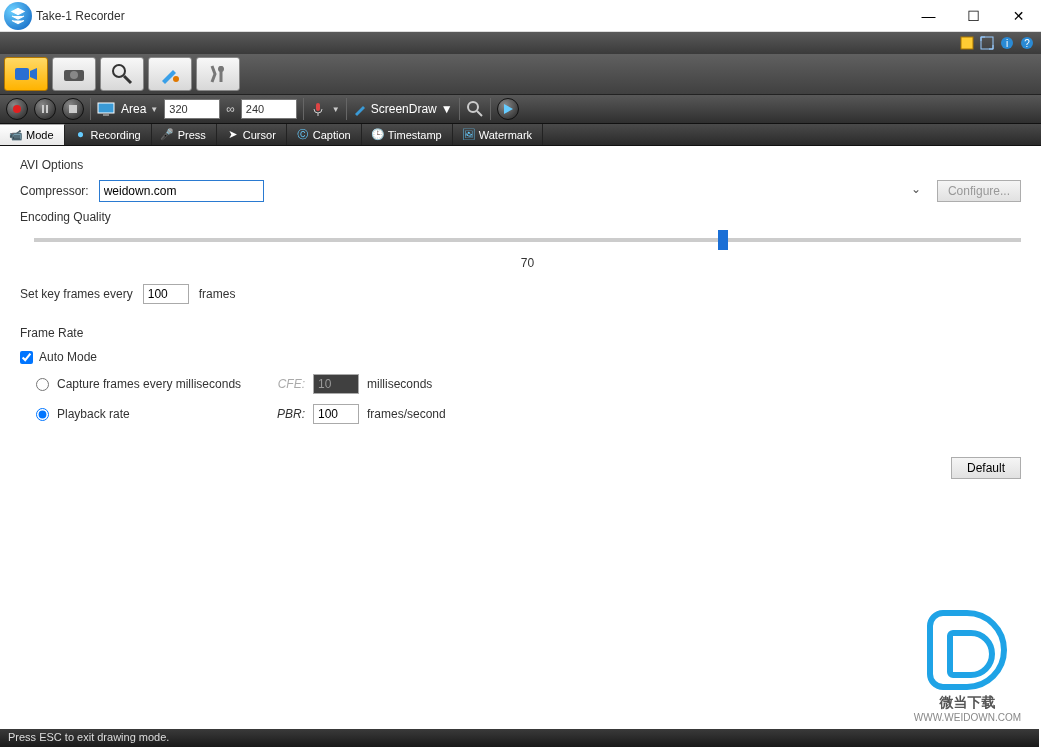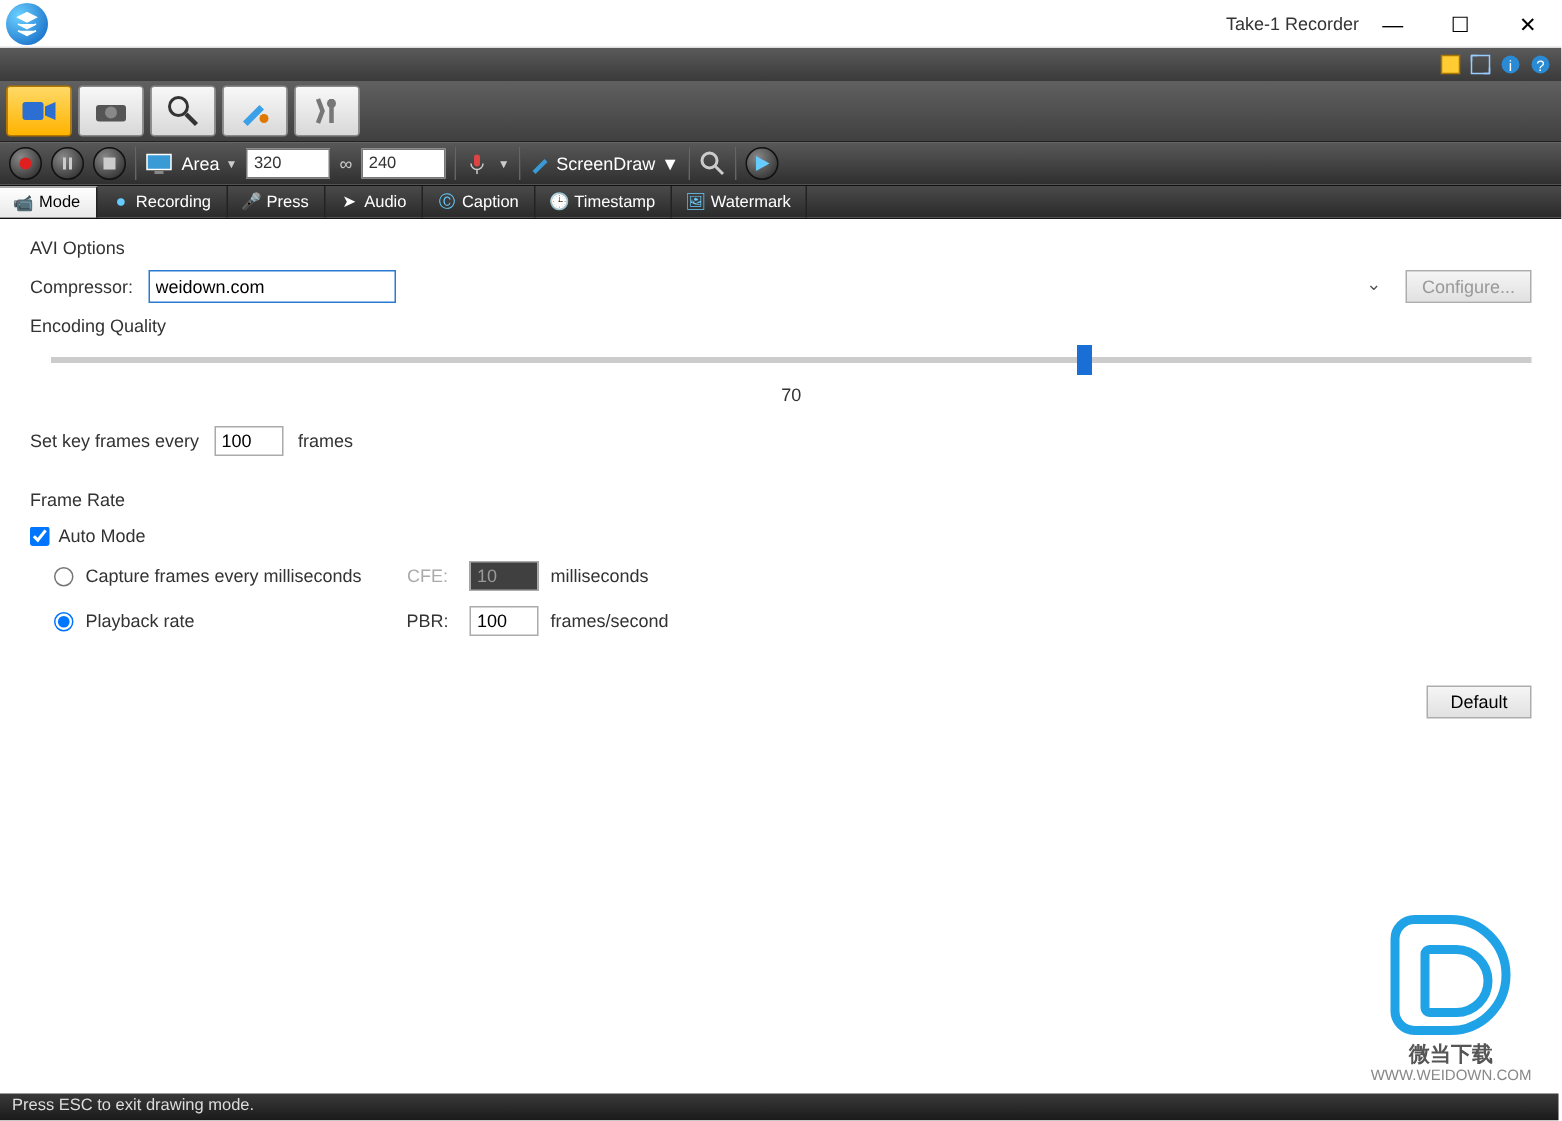--- a/index.html
+++ b/index.html
@@ -2,21 +2,21 @@
 <html><head>
 <meta charset="utf-8">
 <style>
 * { box-sizing: border-box; margin: 0; padding: 0; font-family: "Segoe UI", Tahoma, sans-serif; }
 body { background: #fff; width: 1041px; height: 747px; overflow: hidden; position: relative; }
 
 
 .titlebar { height: 32px; background: #fff; display: flex; align-items: center; border-bottom: 1px solid #ddd; }
 .app-icon { width: 28px; height: 28px; margin: 2px 4px; border-radius: 50%; background: radial-gradient(circle at 30% 30%, #6bd0ff, #0a5fbf); display: flex; align-items: center; justify-content: center; }
 .app-icon svg { width: 18px; height: 18px; }
-.title-text { flex: 1; text-align: right; font-size: 12px; color: #333; }
+.title-text { flex: 1; text-align: left; font-size: 12px; color: #333; }
 .win-controls { display: flex; }
 .win-btn { width: 45px; height: 30px; display: flex; align-items: center; justify-content: center; font-size: 14px; cursor: pointer; }
 
 
 .darkbar { height: 22px; background: linear-gradient(#5a5a5a, #3a3a3a); display: flex; justify-content: flex-end; align-items: center; padding-right: 6px; gap: 4px; }
 .darkbar .sm-icon { width: 16px; height: 16px; cursor: pointer; display:flex; align-items:center; justify-content:center; }
 
 
 .toolrow { height: 40px; background: linear-gradient(#606060, #404040); display: flex; align-items: center; padding: 2px 4px; }
 .bigbtn { width: 44px; height: 34px; margin-right: 4px; border: 1px solid #888; border-radius: 3px; background: linear-gradient(#f8f8f8, #d8d8d8); display: flex; align-items: center; justify-content: center; cursor: pointer; }
@@ -53,21 +53,21 @@
 .slider-row { display:flex; align-items:center; gap:14px; margin:14px 0 14px 14px;flex-direction:column; }
 .slider { width:280px; }
 input[type=range]{ -webkit-appearance:none; width:100%; height:4px; background:#ccc; }
 input[type=range]::-webkit-slider-thumb{ -webkit-appearance:none; width:10px; height:20px; background:#1a6fd6; cursor:pointer; }
 .small-input { width:46px; height:20px; border:1px solid #aaa; font-size:12px; padding:0 4px; }
 .small-input:disabled { background:#404040; color:#999; }
 .frame-rate-block { margin-top:22px; }
 .indent { margin-left:16px; }
 .radio-row { display:flex; align-items:center; gap:8px; margin:10px 0; }
 .radio-row label.main { width:200px; }
-.radio-row .sublbl { width:40px; text-align:center; color:#333; }
+.radio-row .sublbl { width:40px; text-align:right; color:#333;font-style:italic; }
 .radio-row .sublbl.dis { color:#aaa; }
 .radio-row .unit { color:#333; }
 .default-btn-wrap { position:absolute; right:16px; top:311px; }
 .checkbox-row { display:flex; align-items:center; gap:6px; margin:10px 0; }
 
 
 .statusbar { position:absolute; bottom:0; left:0; right:2px; height:18px; background:linear-gradient(#3a3a3a,#1a1a1a); color:#ddd; font-size:11px; padding:2px 8px; }
 
 
 .watermark { position:absolute; right:20px; bottom:24px; text-align:center; font-size:10px; color:#888; pointer-events:none; }
@@ -197,21 +197,21 @@
   <div class="tab">
       <span class="ticon" style="color:#6cf">⏺</span>
       <span>Recording</span>
     </div>
   <div class="tab">
       <span class="ticon" style="color:#f55">🎤</span>
       <span>Press</span>
     </div>
   <div class="tab">
       <span class="ticon">➤</span>
-      <span>Audio</span>
+      <span>Cursor</span>
     </div>
   <div class="tab">
       <span class="ticon" style="color:#6cf">Ⓒ</span>
       <span>Caption</span>
     </div>
   <div class="tab">
       <span class="ticon">🕒</span>
       <span>Timestamp</span>
     </div>
   <div class="tab">

